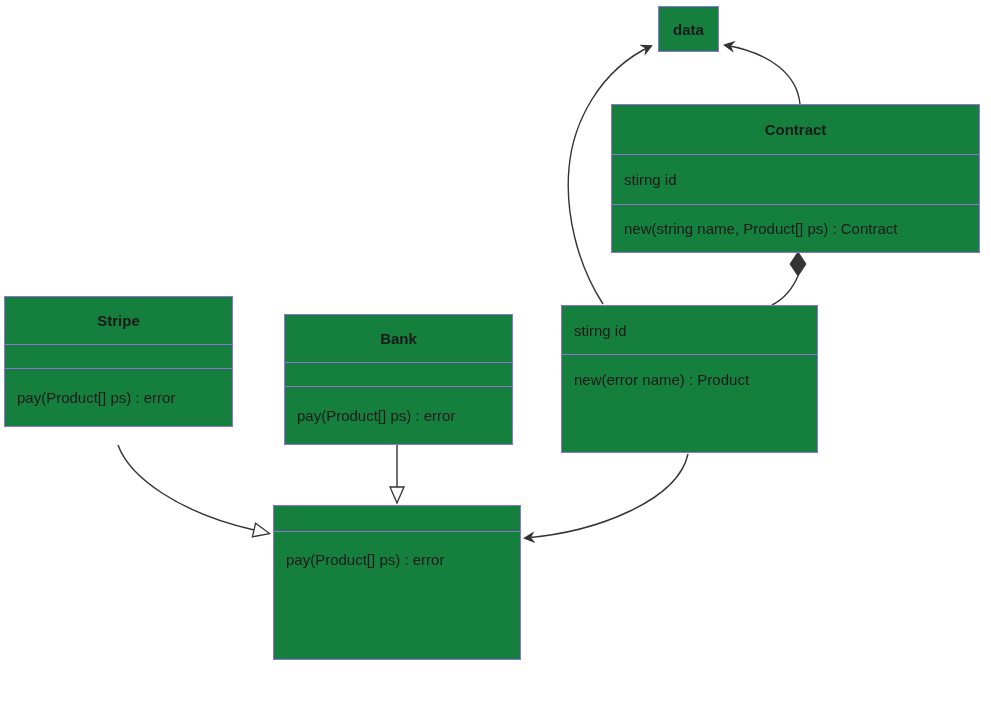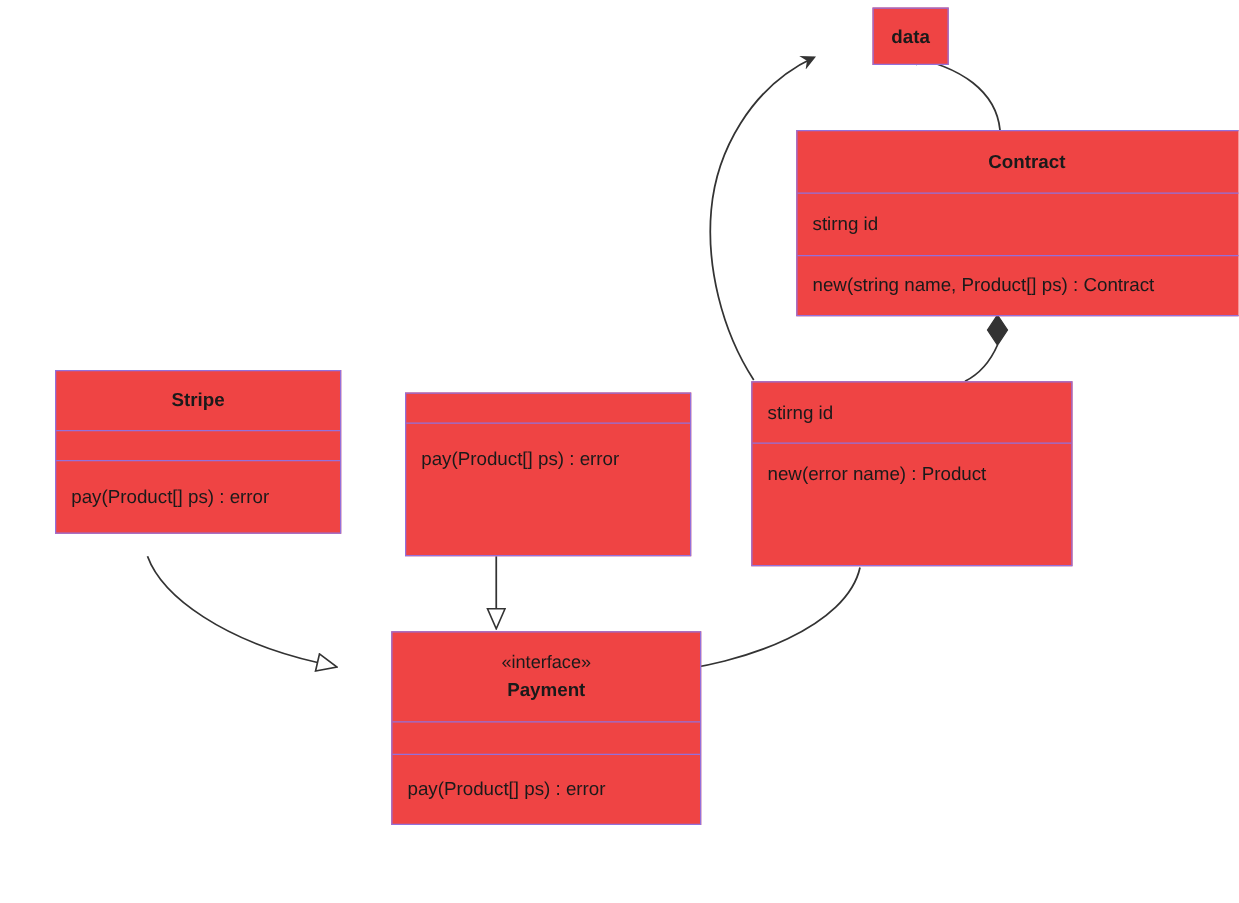--- a/index.html
+++ b/index.html
@@ -19,25 +19,24 @@
   .edges {
     position: absolute;
     left: 0;
     top: 0;
     z-index: 1;
     pointer-events: none;
   }
   .node {
     position: absolute;
     z-index: 2;
-    background: #ef4444;
+    background: #15803d;
     border: 1px solid #9370DB;
     box-sizing: border-box;
     font-size: 15px;
-    margin-left: 40px;
   }
   .sec {
     box-sizing: border-box;
     display: flex;
     align-items: center;
   }
   .sec.hdr {
     flex-direction: column;
     justify-content: center;
     font-weight: bold;
@@ -52,21 +51,21 @@
     padding-left: 12px;
   }
   .annotation {
     font-weight: normal;
     font-size: 14.5px;
     margin-bottom: 6px;
   }
   
   .node-data    { left: 658px; top:   6px; width:  61px; height:  46px; }
   .node-data .hdr { height: 44px; border-bottom: none; width: 100%; }
-  .node-contract{ left: 597px; top: 104px; width: 369px; height: 149px; }
+  .node-contract{ left: 611px; top: 104px; width: 369px; height: 149px; }
   .node-contract .hdr     { height: 50px; }
   .node-contract .attrs   { height: 50px; }
   .node-contract .methods { height: 47px; }
   .node-product { left: 561px; top: 305px; width: 257px; height: 148px; }
   .node-product .hdr      { height: 49px; }
   .node-product .attrs    { height: 49px; }
   .node-product .methods  { height: 48px; }
   .node-stripe  { left:   4px; top: 296px; width: 229px; height: 131px; }
   .node-bank    { left: 284px; top: 314px; width: 229px; height: 131px; }
   .node-stripe .hdr,  .node-bank .hdr     { height: 48px; }
@@ -131,30 +130,27 @@
 
   <div class="node node-stripe">
     <div class="sec hdr">Stripe</div>
     <div class="sec attrs"></div>
     <div class="sec methods">
       <span>pay(Product[] ps) : error</span>
     </div>
   </div>
 
   <div class="node node-bank">
+    <div class="sec hdr">Bank</div>
     <div class="sec attrs"></div>
     <div class="sec methods">
       <span>pay(Product[] ps) : error</span>
     </div>
   </div>
 
   <div class="node node-payment">
-    <div class="sec hdr">
-      <span class="annotation">«interface»</span>
-      <span>Payment</span>
-    </div>
     <div class="sec attrs"></div>
     <div class="sec methods">
       <span>pay(Product[] ps) : error</span>
     </div>
   </div>
 
 </div>
 
 </body></html>

